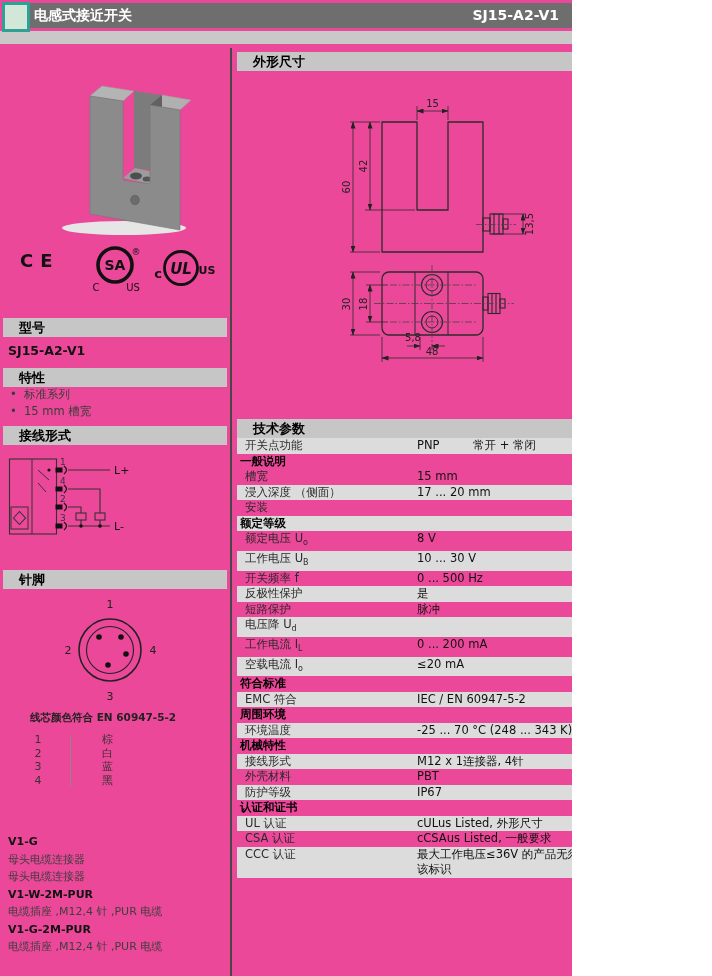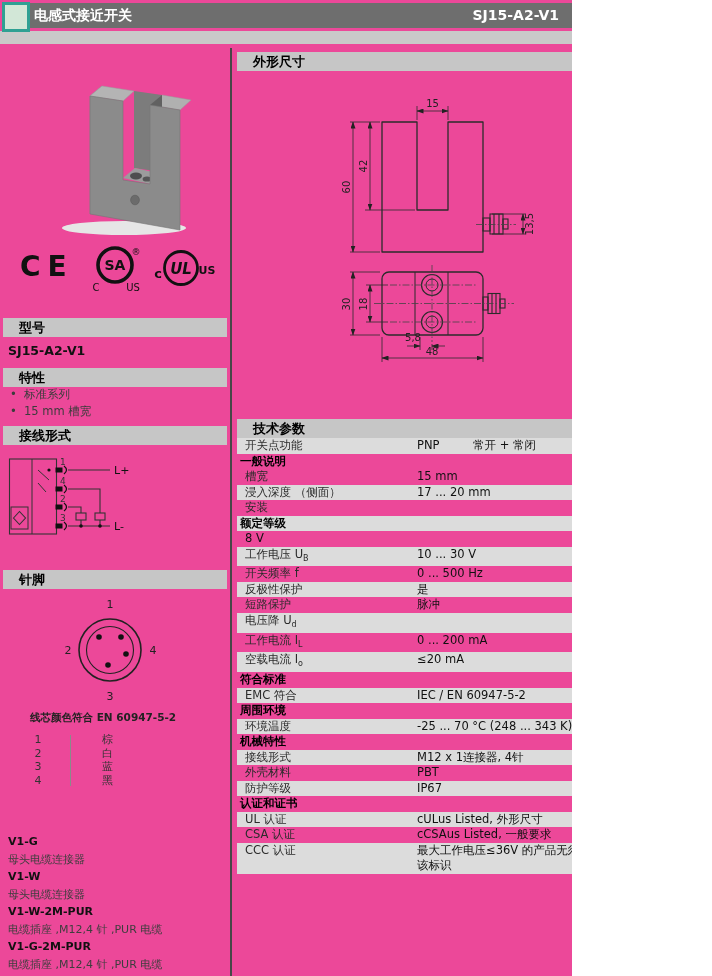--- a/index.html
+++ b/index.html
@@ -75,21 +75,21 @@
     <polygon points="122,43 134,33 134,112 122,122" fill="#616161"></polygon>
 
     <polygon points="95,116 107,106 134,112 122,122" fill="#9c9c9c"></polygon>
     <ellipse cx="108" cy="114" rx="6" ry="3.4" fill="#4e4e4e"></ellipse>
     <ellipse cx="119" cy="117" rx="4.4" ry="2.6" fill="#565656"></ellipse>
 
     <path d="M62,34 L95,39 V118 L122,122 V43 L152,48 V168 L62,152 Z" fill="#8b8b8b" stroke="#767676" stroke-width="0.6"></path>
     <ellipse cx="107" cy="138" rx="4.4" ry="4.8" fill="#6b6b6b" stroke="#5a5a5a" stroke-width="0.6"></ellipse>
   </svg>
 
-  <div style="position:absolute;left:20px;top:250px;font-size:28px;font-weight:bold;letter-spacing:7px;color:#111;">CE</div>
+  <div style="position:absolute;left:20px;top:250px;font-size:18px;font-weight:bold;letter-spacing:7px;color:#111;">CE</div>
   <svg style="position:absolute;left:88px;top:243px;" width="58" height="52" viewBox="0 0 58 52">
     <circle cx="27" cy="22" r="17" fill="none" stroke="#111" stroke-width="3.6"></circle>
     <text x="27" y="27" text-anchor="middle" font-size="14" font-weight="bold" fill="#111">SA</text>
     <text x="48" y="12" text-anchor="middle" font-size="9" fill="#111">®</text>
     <text x="8" y="48" text-anchor="middle" font-size="10" fill="#111">C</text>
     <text x="45" y="48" text-anchor="middle" font-size="10" fill="#111">US</text>
   </svg>
   <svg style="position:absolute;left:148px;top:245px;" width="68" height="48" viewBox="0 0 68 48">
     <circle cx="33" cy="23" r="16.5" fill="none" stroke="#111" stroke-width="2.8"></circle>
     <text x="33" y="29" text-anchor="middle" font-size="15" font-weight="bold" font-style="italic" fill="#111">UL</text>
@@ -181,21 +181,20 @@
       <div class="wrow">
         <span class="wnum">4</span>
         <span class="wname">黑</span>
       </div>
     </div>
   <div class="wiredivline"></div>
 
   <div class="accessories" id="accessories-list">
       <p class="aname">V1-G</p>
       <p class="adesc">母头电缆连接器</p>
-      <p class="aname">V1-W</p>
       <p class="adesc">母头电缆连接器</p>
       <p class="aname">V1-W-2M-PUR</p>
       <p class="adesc">电缆插座 ,M12,4 针 ,PUR 电缆</p>
       <p class="aname">V1-G-2M-PUR</p>
       <p class="adesc">电缆插座 ,M12,4 针 ,PUR 电缆</p>
     </div>
 
   <div class="secbar right" style="top:52px;">外形尺寸</div>
 
   <svg style="position:absolute;left:240px;top:78px;" width="444" height="330" viewBox="0 0 444 330">
@@ -315,20 +314,21 @@
       <div class="trow zebra">
         <span class="tlabel">浸入深度 （侧面）</span>
         <span class="tvalue">17 ... 20 mm</span>
       </div>
       <div class="trow">
         <span class="tlabel">安装</span>
         <span class="tvalue"></span>
       </div>
       <div class="trow zebra tsub">额定等级</div>
       <div class="trow">
+        <span class="tlabel">额定电压 U<sub>o</sub></span>
         <span class="tvalue">8 V</span>
       </div>
       <div class="trow zebra">
         <span class="tlabel">工作电压  U<sub>B</sub></span>
         <span class="tvalue">10 ... 30 V</span>
       </div>
       <div class="trow">
         <span class="tlabel">开关频率 f</span>
         <span class="tvalue">0 ... 500 Hz</span>
       </div>

